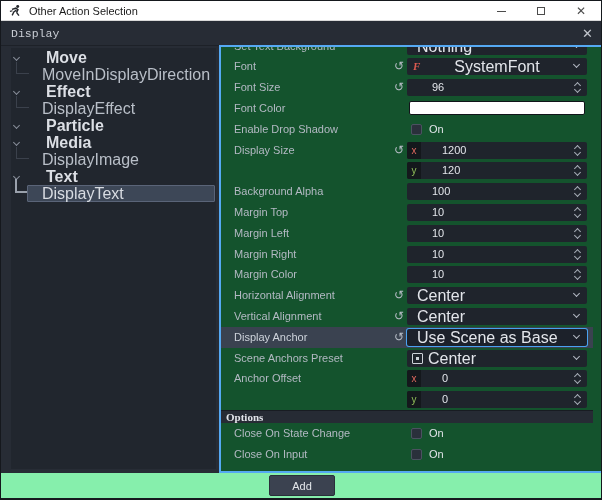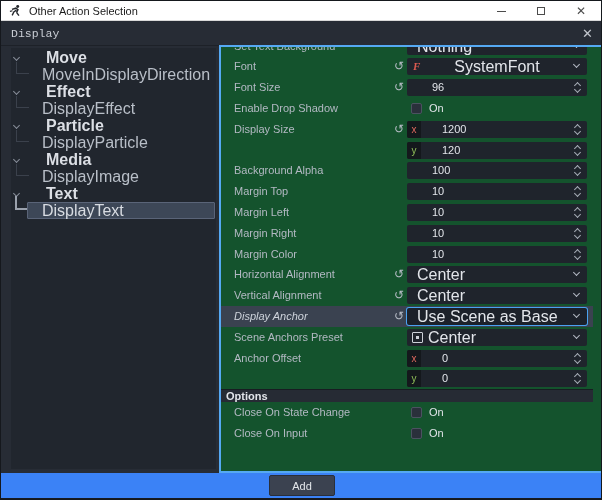--- a/index.html
+++ b/index.html
@@ -36,22 +36,22 @@
   .t-sel-box{position:absolute;left:16px;top:0;width:188px;height:17px;background:#3d4757;
              border:1px solid #5a6478;border-radius:1px;}
   .t-child.selected .t-child-label{color:#d8dce2;}
   
   .insp{position:absolute;left:218px;top:23px;width:404px;height:428px;background:#14532d;
         border:2px solid #55a9f3;overflow:hidden;}
   .rows{position:absolute;left:0;top:-11.4px;width:372px;}
   .irow{position:relative;height:20.8px;}
   .irow.hl{background:#3a4250;}
   .lbl{position:absolute;left:13px;top:0;line-height:20.8px;font-size:11px;color:#b3b9c3;white-space:nowrap;}
-  .irow.hl .lbl{color:#ced3db;font-style:italic;}
-  .sect{position:relative;height:13px;border-top:1px solid #181c22;background:#262b34;}
+  .irow.hl .lbl{color:#ced3db;}
+  .sect{position:relative;height:13px;border-top:1px solid #181c22;background:#262b34;font-family:Liberation Serif, serif;}
   .sect-label{position:absolute;left:5px;top:0;line-height:12px;font-size:11px;font-weight:bold;color:#e2e5ea;}
   .revert{position:absolute;left:171px;top:0;width:14px;text-align:center;line-height:20.8px;
           font-size:12px;color:#b6bcc6;cursor:default;}
   .fld{position:absolute;left:186px;top:2px;width:180px;height:17px;background:#1f242c;border-radius:2px;}
   .fld.focus{background:#1c212a;box-shadow:0 0 0 1px #4aa2f1;}
   .num{position:absolute;left:10px;top:0;line-height:17px;font-size:11px;color:#e2e5ea;white-space:nowrap;margin-left:15px;}
   .num.after-badge{left:20px;}
   .ddtext{position:absolute;left:10px;top:0;line-height:17px;font-size:16px;color:#e2e5ea;white-space:nowrap;}
   .ddtext.centered{left:0;right:0;text-align:center;}
   .badge{position:absolute;left:0;top:0;width:14px;height:17px;background:#14181c;
@@ -71,21 +71,21 @@
   .swatch{position:absolute;left:188px;top:3px;width:176px;height:14px;background:#ffffff;
           border:1px solid #11141a;border-radius:2px;}
   .ficon{position:absolute;left:6px;top:0;line-height:17px;font-size:11px;font-weight:bold;font-style:italic;
          font-family:"Liberation Serif",serif;color:#dd5a50;}
   .preset-icon{position:absolute;left:5px;top:3px;width:11px;height:11px;border:1px solid #cdd2d9;border-radius:1px;}
   .preset-icon:before{content:"";position:absolute;left:3px;top:3px;width:3px;height:3px;background:#cdd2d9;}
   .preset-text{left:21px;}
   .sb-track{position:absolute;right:3px;top:0;width:6px;height:424px;background:rgba(255,255,255,0.02);}
   .sb-thumb{position:absolute;right:3px;top:99px;width:6px;height:323px;background:#666b75;border-radius:3px;}
   
-  .footer{position:absolute;left:0;top:451px;width:100%;height:27px;background:#3b82f6;
+  .footer{position:absolute;left:0;top:451px;width:100%;height:27px;background:#86efac;
           border-bottom:2px solid #171a20;}
   .add-btn{position:absolute;left:268px;top:2px;width:66px;height:21px;background:#3b4250;
            border:1px solid #2a2f3a;border-radius:2px;color:#e3e6ea;font-size:11px;
            display:flex;align-items:center;justify-content:center;font-family:"Liberation Sans",sans-serif;}
 </style>
 </head>
 <body>
 
 <div class="window">
 
@@ -135,24 +135,20 @@
       </div>
       <div class="t-child">
         <span class="t-conn"></span>
         <span class="t-child-label">DisplayEffect</span>
       </div>
 
       <div class="t-group">
         <span class="t-chev"></span>
         <span class="t-group-label">Particle</span>
       </div>
-      <div class="t-child">
-        <span class="t-conn"></span>
-        <span class="t-child-label">DisplayParticle</span>
-      </div>
 
       <div class="t-group">
         <span class="t-chev"></span>
         <span class="t-group-label">Media</span>
       </div>
       <div class="t-child">
         <span class="t-conn"></span>
         <span class="t-child-label">DisplayImage</span>
       </div>
 
@@ -191,20 +187,24 @@
 
         <div class="irow">
           <span class="lbl">Font Size</span>
           <span class="revert">↺</span>
           <div class="fld">
             <span class="num">96</span>
             <span class="spin-ud"></span>
           </div>
         </div>
 
+        <div class="irow">
+          <span class="lbl">Font Color</span>
+          <span class="swatch"></span>
+        </div>
 
         <div class="irow">
           <span class="lbl">Enable Drop Shadow</span>
           <span class="chk"></span>
           <span class="chklbl">On</span>
         </div>
 
         <div class="irow">
           <span class="lbl">Display Size</span>
           <span class="revert">↺</span>

